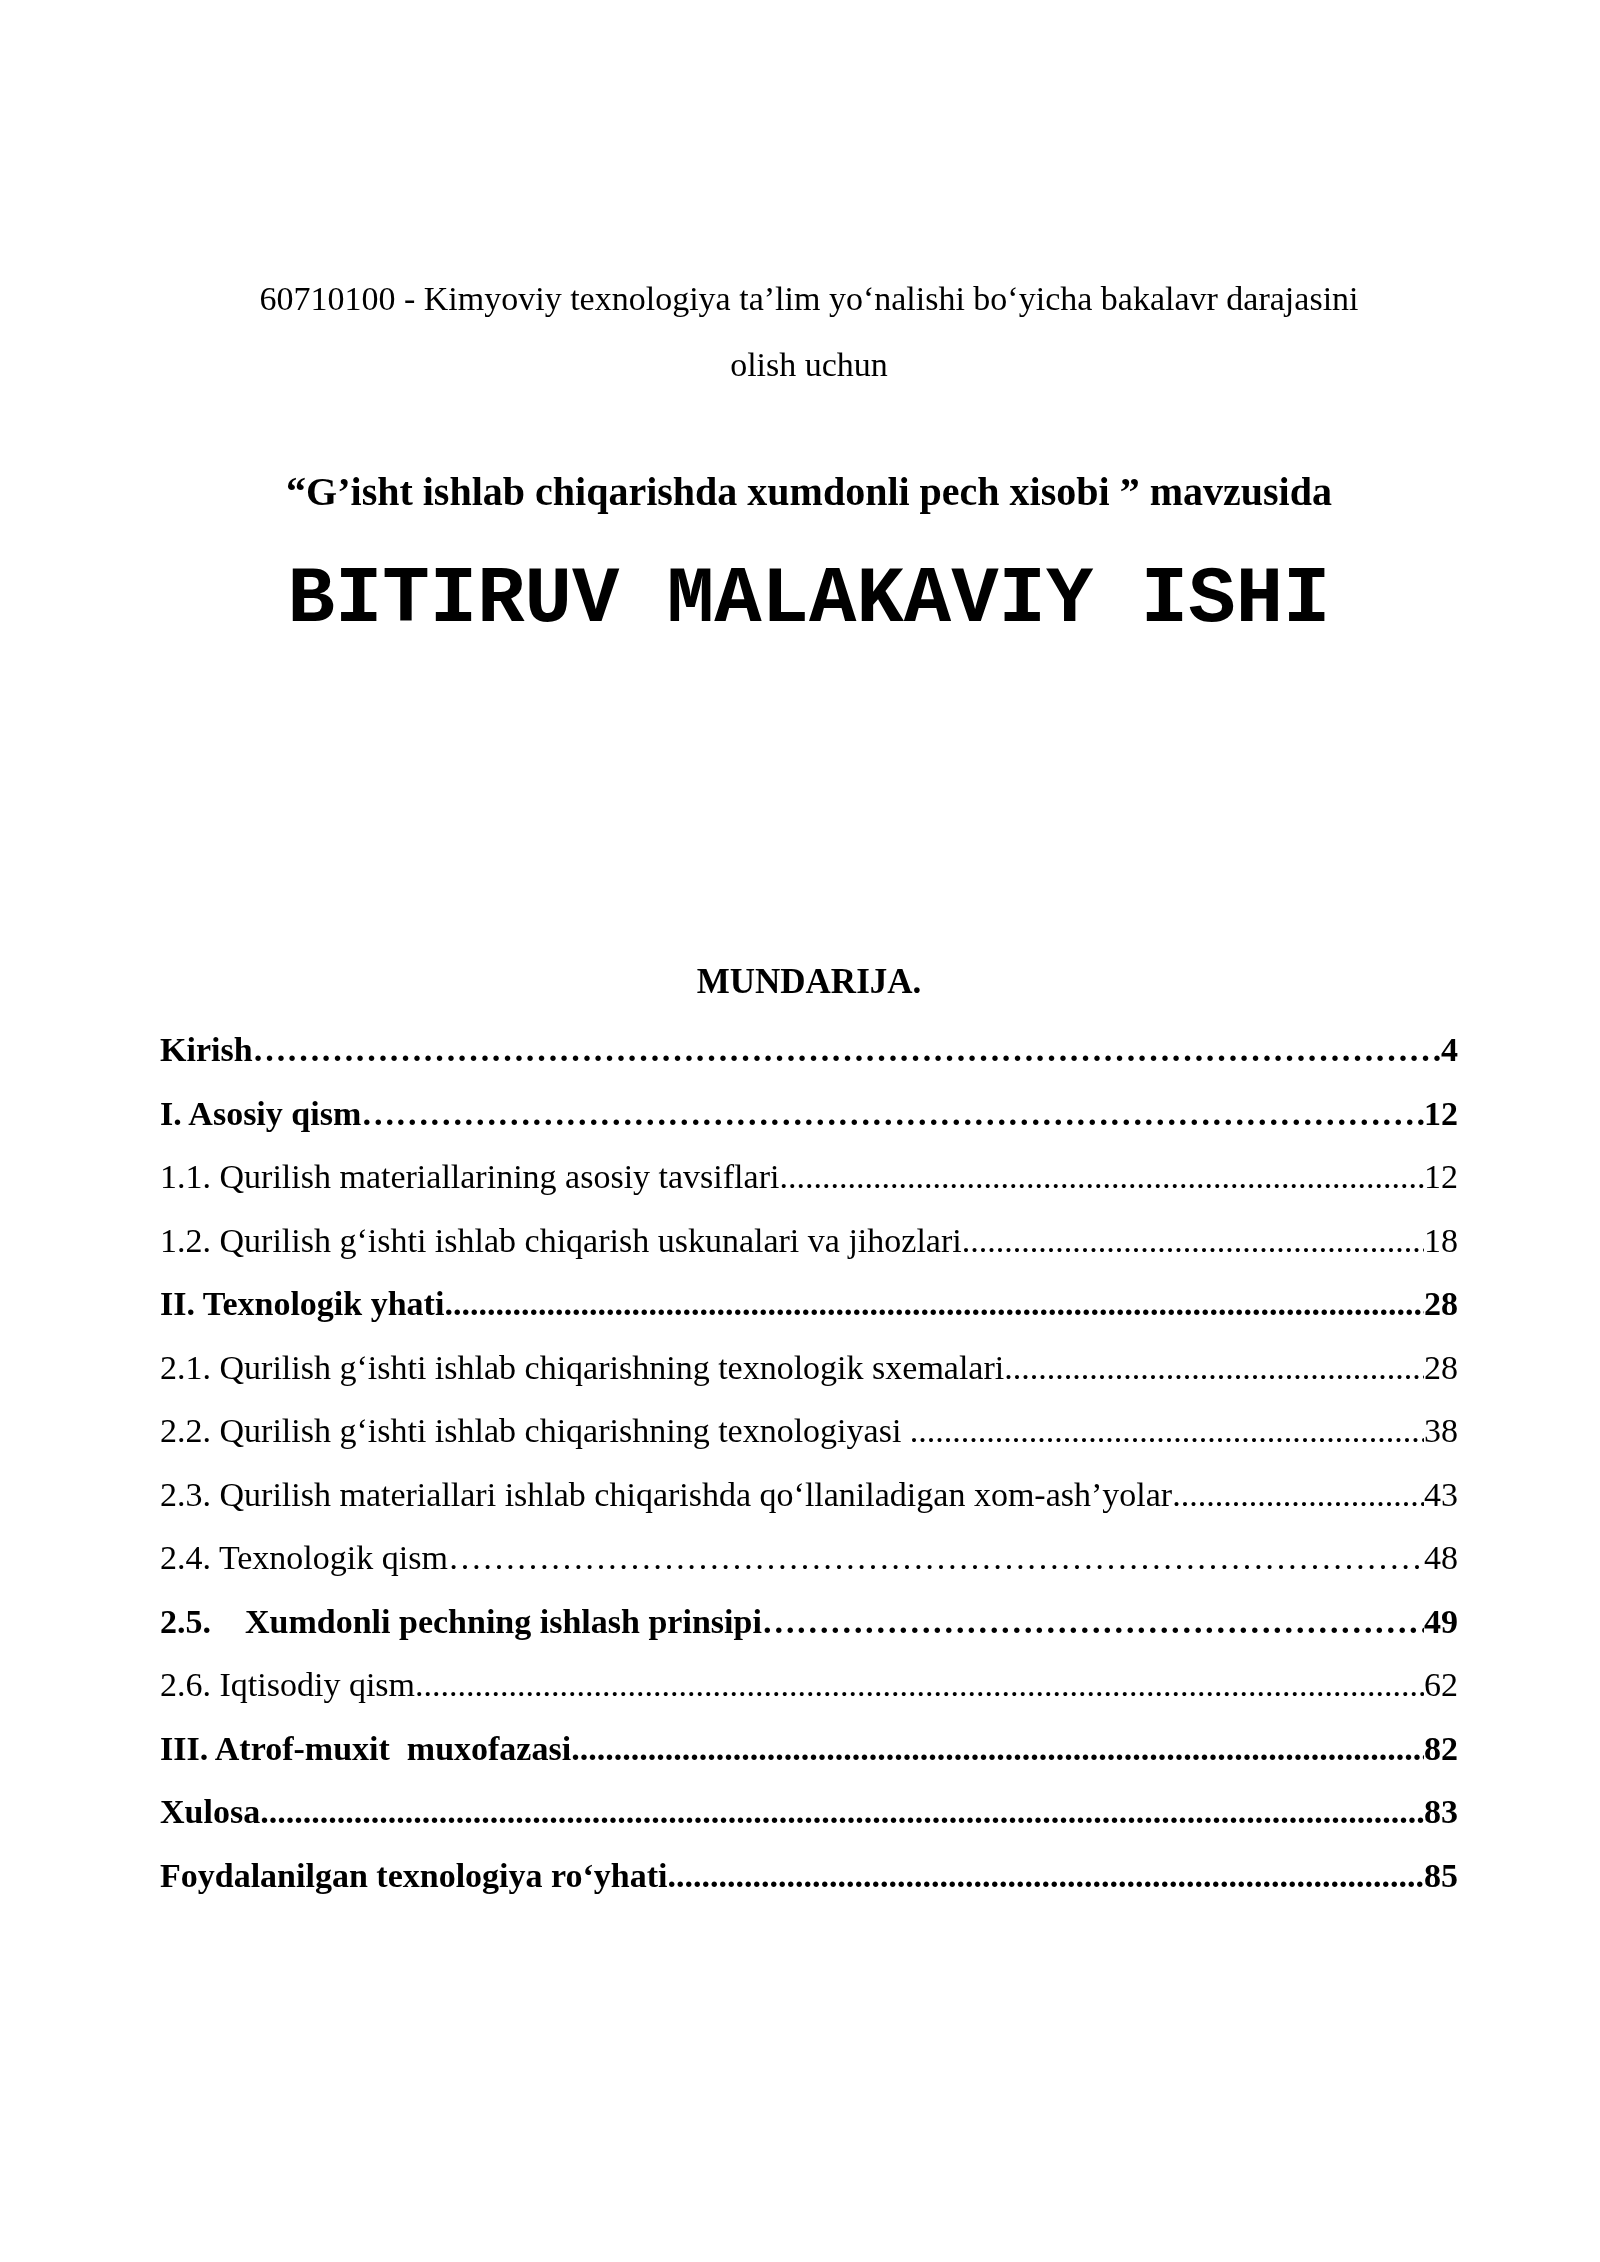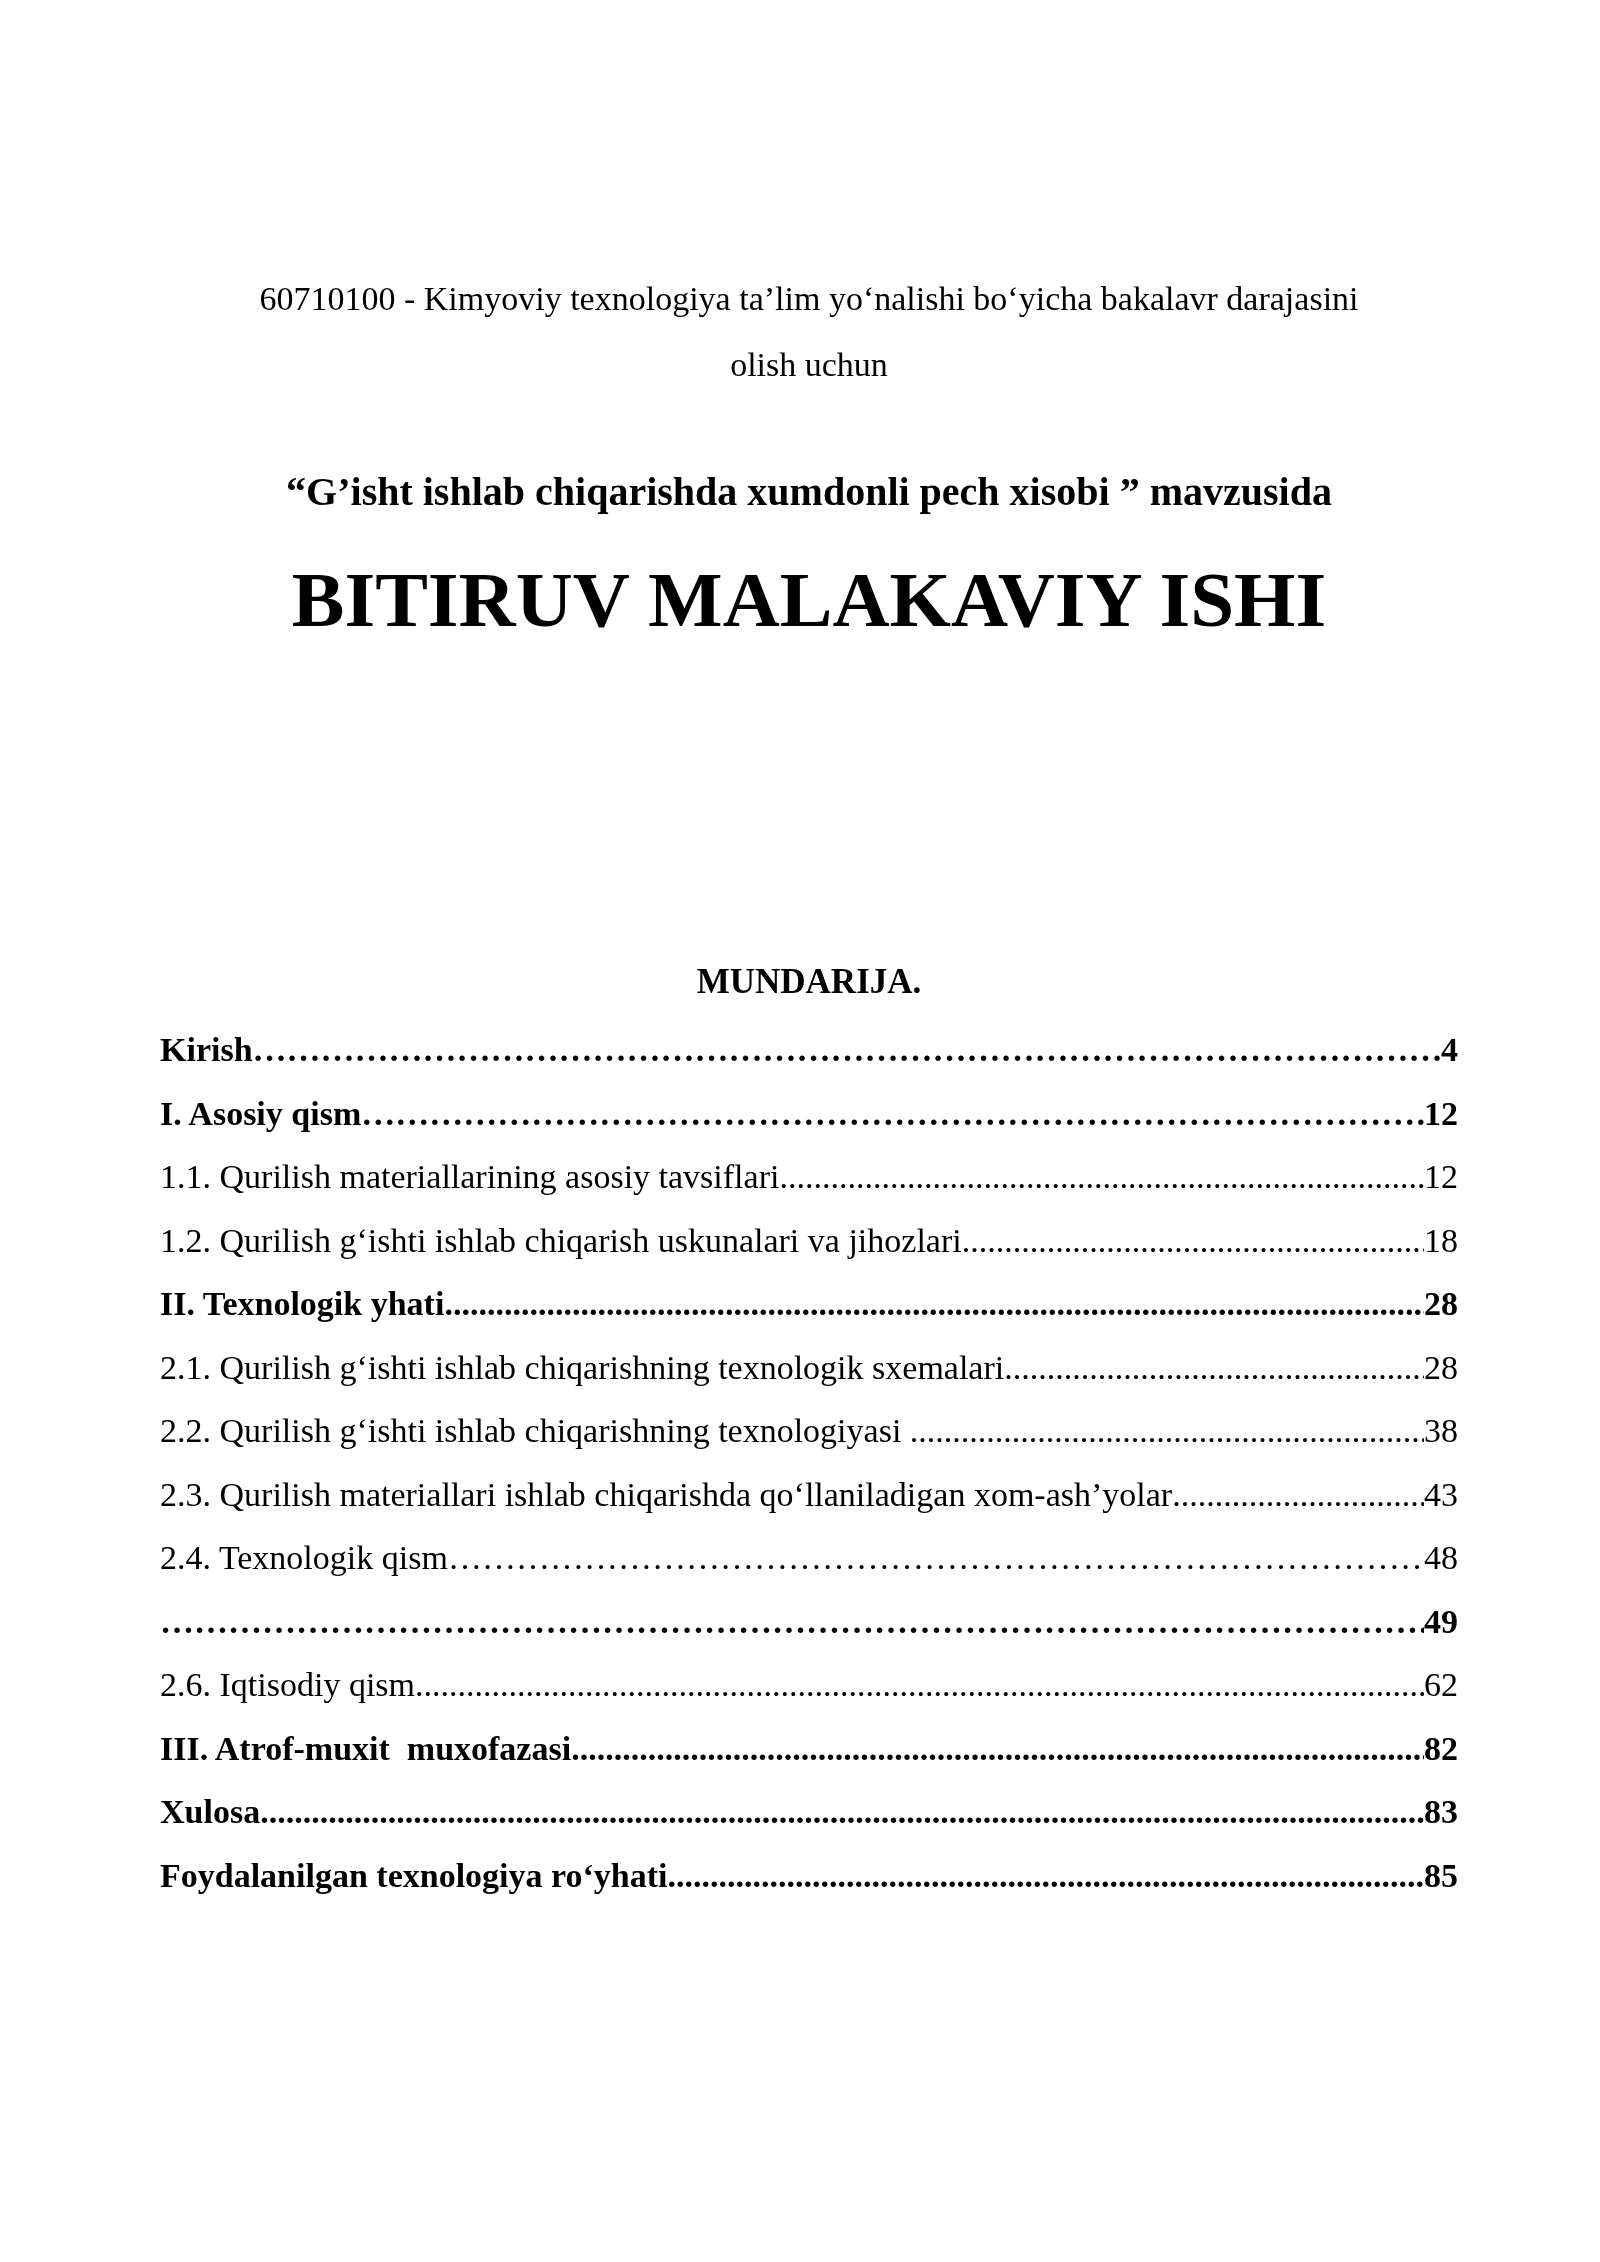--- a/index.html
+++ b/index.html
@@ -31,20 +31,21 @@
     font-weight: bold;
     line-height: 44px;
   }
   .doc-title {
     margin-top: 34px;
     text-align: center;
     font-size: 79px;
     font-weight: bold;
     line-height: 104px;
     white-space: nowrap;
+    font-family: Liberation Mono, monospace;
   }
   .toc-heading {
     margin-top: 300px;
     text-align: center;
     font-size: 35px;
     font-weight: bold;
     line-height: 60px;
   }
   .toc-list {
     margin-top: 6px;
@@ -138,20 +139,21 @@
     <span class="toc-page">43</span>
   </div>
 
   <div class="toc-row">
     <span class="toc-label">2.4. Texnologik qism</span>
     <span class="toc-leader">……………………………………………………………………………………………………………………………………………………………………………………………………………………......</span>
     <span class="toc-page">48</span>
   </div>
 
   <div class="toc-row bold">
+    <span class="toc-label">2.5.    Xumdonli pechning ishlash prinsipi</span>
     <span class="toc-leader">……………………………………………………………………………………………………………………………………………………………………………………………………………………......</span>
     <span class="toc-page">49</span>
   </div>
 
   <div class="toc-row">
     <span class="toc-label">2.6. Iqtisodiy qism</span>
     <span class="toc-leader">................................................................................................................................................................................................................................................................................................................................................................................................................</span>
     <span class="toc-page">62</span>
   </div>
 

